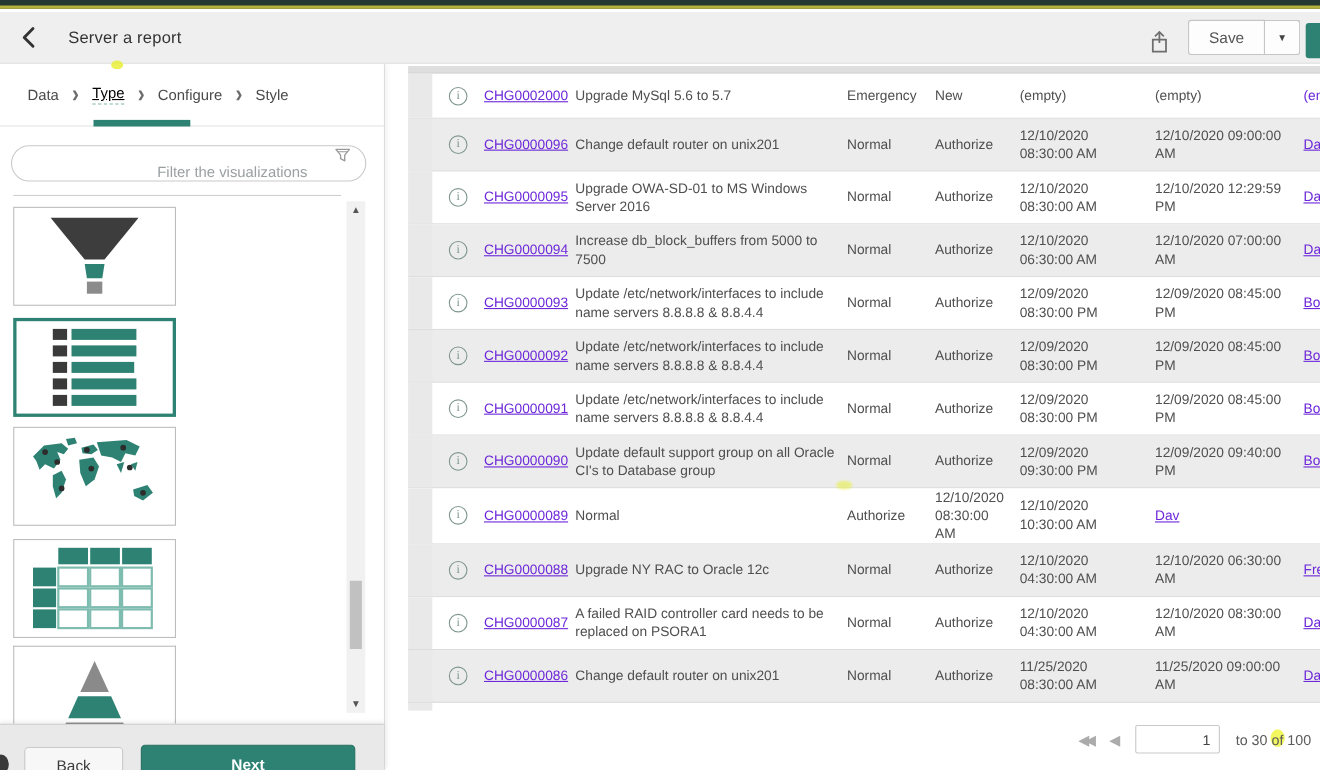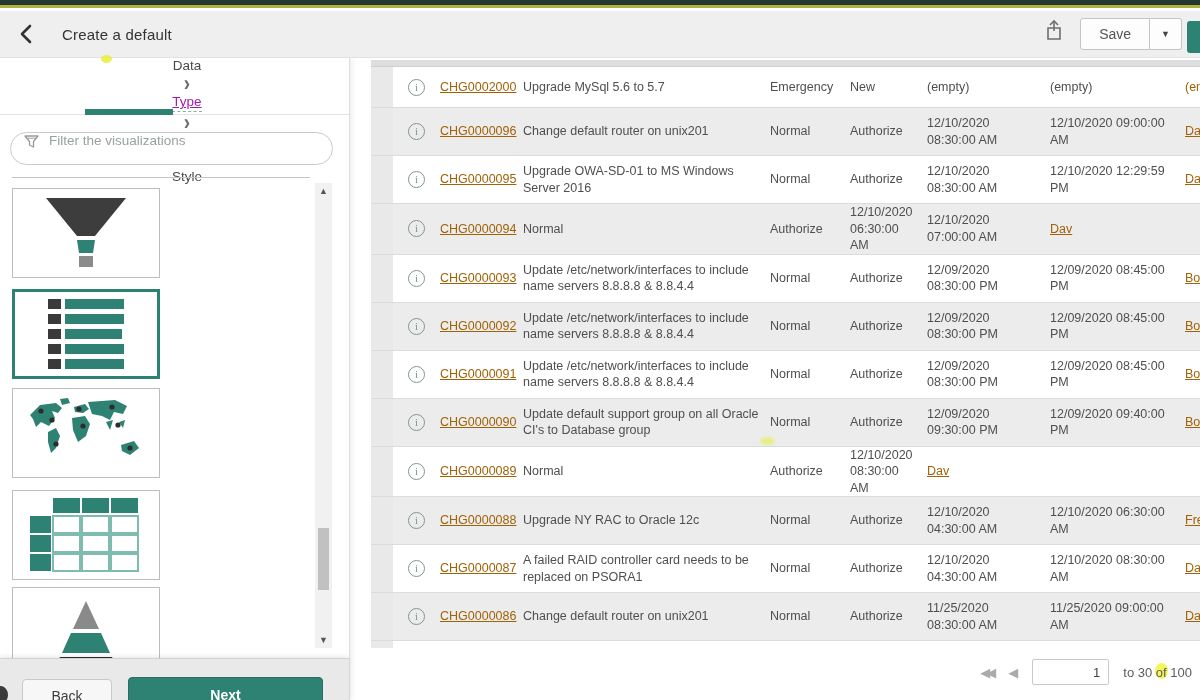--- a/index.html
+++ b/index.html
@@ -8,50 +8,50 @@
 
   
   .top-strip { height:8px; background:#243832; border-bottom:3px solid #b2b13e; }
 
   
   .header { position:absolute; top:11px; left:0; right:0; height:47px;
     background:#efefef; display:flex; align-items:center; padding:0 18px;
     border-bottom:1px solid #e2e2e2; z-index:5; }
   .back-btn { width:22px; height:22px; display:flex; align-items:center; cursor:pointer; }
   .page-title { font-size:15px; color:#333; margin-left:22px; letter-spacing:.2px; }
-  .header-right { margin-left:auto; display:flex; align-items:flex-start; gap:16px; }
+  .header-right { margin-left:auto; display:flex; align-items:flex-end; gap:16px; }
   .share-btn { width:20px; height:24px; display:flex; align-items:center; justify-content:center; }
   .save-split { display:flex; }
   .save-main { background:#fdfdfd; border:1px solid #c5c5c5; border-radius:3px 0 0 3px;
     font-size:14px; color:#555; padding:7px 18px; cursor:pointer; }
   .save-caret { background:#fdfdfd; border:1px solid #c5c5c5; border-left:none;
     border-radius:0 3px 3px 0; font-size:9px; color:#444; padding:7px 11px;
     display:flex; align-items:center; cursor:pointer; }
   .teal-sliver { position:absolute; right:0; top:10px; width:13px; height:32px;
     background:#2e8273; border-radius:3px 0 0 3px; }
   .yellow-dot-title { position:absolute; left:101px; top:44px; width:11px; height:8px;
     border-radius:50%; background:#e8ef3a; opacity:.85; }
 
   
   .left-panel { position:absolute; top:58px; left:0; width:350px; bottom:0;
     background:#fff; border-right:1px solid #ddd; box-shadow:2px 0 5px rgba(0,0,0,.07);
     z-index:4; }
   .breadcrumb { position:relative; height:57px; display:flex; align-items:center;
-    padding:0 0 0 25px; gap:1px; font-size:13.5px; color:#4a4a4a;
-    border-bottom:1px solid #e3e3e3;flex-direction:column; }
+    padding:0 0 0 25px; gap:12px; font-size:13.5px; color:#4a4a4a;
+    border-bottom:1px solid #e3e3e3; }
   .crumb { cursor:pointer; }
-  .crumb.active { color:#a21caf; border-bottom:1px dashed #7fb5aa; padding-bottom:2px;text-decoration:underline; }
+  .crumb.active { color:#000000; border-bottom:1px dashed #7fb5aa; padding-bottom:2px;text-decoration:underline; }
   .crumb-chev { color:#6d6d6d; font-size:19px; line-height:1; font-weight:bold;
     transform:scaleY(1.2); }
   .active-bar { position:absolute; left:85px; bottom:-1px; width:88px; height:6px;
     background:#2e8273; }
 
   .filter-box { position:absolute; top:74px; left:10px; width:323px; height:33px;
-    border:1px solid #c9c9c9; border-radius:17px; display:flex; align-items:flex-start;
-    padding:0 12px; background:#fff; }
+    border:1px solid #c9c9c9; border-radius:17px; display:flex; align-items:flex-end;
+    padding:0 12px; background:#fff;flex-direction:column; }
   .filter-box input { border:none; outline:none; flex:1; font-size:13.5px;
     margin-left:9px; color:#444; font-family:"Liberation Sans",sans-serif; background:transparent; }
   .filter-box input::placeholder { color:#9aa0a2; }
 
   .viz-area { position:absolute; top:119px; left:0; right:0; bottom:42px; overflow:hidden; }
   .viz-topline { position:absolute; top:0; left:12px; width:298px; height:1px; background:#c4c4c4; }
   .thumb { position:absolute; left:12px; width:148px; height:90px; background:#fff;
     border:1px solid #bdbdbd; display:flex; align-items:center; justify-content:center;
     cursor:pointer; }
   .thumb.selected { border:3px solid #2e8273; }
@@ -90,21 +90,21 @@
     align-items:center; font-size:12.5px; color:#4f4f4f; }
   .row.first { min-height:41px; }
   .row.alt { background:#ececec; }
   .cell { padding-right:10px; line-height:1.32; }
   .c0 { background:#e9e9e9; align-self:stretch; padding:0; }
   .c1 { display:flex; justify-content:center; padding:0; }
   .info-icon { width:17px; height:17px; border:1.4px solid #7f968f; border-radius:50%;
     color:#7f968f; font-size:11px; display:flex; align-items:center; justify-content:center;
     cursor:pointer; font-family:"Liberation Serif",serif; }
   .info-icon::before { content:"i"; }
-  .lnk { color:#a16207; text-decoration:underline; cursor:pointer; }
+  .lnk { color:#6d28d9; text-decoration:underline; cursor:pointer; }
   .lnk.plain { text-decoration:none; cursor:default; }
   .yellow-dot-row { position:absolute; left:409px; top:379px; width:15px; height:8px;
     border-radius:50%; background:#e8ef3a; opacity:.55; filter:blur(1px); }
 
   
   .pagination { position:absolute; right:8px; top:599px; height:30px; display:flex;
     align-items:center; gap:14px; font-size:13px; color:#5c5c5c; }
   .pg-arrow { color:#ababab; font-size:13px; cursor:pointer; user-select:none; }
   .pg-first { letter-spacing:-4px; margin-right:2px; }
   .pg-input { width:77px; height:26px; border:1px solid #c9c9c9; border-radius:2px;
@@ -120,21 +120,21 @@
 <body>
 
 <div class="top-strip"></div>
 
 <div class="header">
   <div class="back-btn">
     <svg width="16" height="20" viewBox="0 0 16 20">
         <polyline points="12,2 4,10 12,18" fill="none" stroke="#333" stroke-width="2.6" stroke-linecap="round" stroke-linejoin="round"></polyline>
       </svg>
   </div>
-  <span class="page-title">Create a default</span>
+  <span class="page-title">Server a report</span>
   <div class="header-right">
     <div class="share-btn">
       <svg width="18" height="22" viewBox="0 0 18 22">
         <path d="M3 9 H15 V20 H3 Z" fill="none" stroke="#6e6e6e" stroke-width="1.6"></path>
         <line x1="9" y1="2" x2="9" y2="12" stroke="#6e6e6e" stroke-width="1.6"></line>
         <polyline points="5,6 9,2 13,6" fill="none" stroke="#6e6e6e" stroke-width="1.6"></polyline>
       </svg>
     </div>
     <div class="save-split">
       <button class="save-main">Save</button>
@@ -314,20 +314,21 @@
     <div class="cell c7 end">12/10/2020 12:29:59 PM</div>
     <div class="cell c8"><span class="lnk name">Dav</span></div>
   </div>
 
   <div class="row alt">
     <div class="cell c0"></div>
     <div class="cell c1">
             <span class="info-icon"></span>
           </div>
     <div class="cell c2"><span class="lnk num">CHG0000094</span></div>
+    <div class="cell c3 desc">Increase db_block_buffers from 5000 to 7500</div>
     <div class="cell c4 prio">Normal</div>
     <div class="cell c5 state">Authorize</div>
     <div class="cell c6 start">12/10/2020 06:30:00 AM</div>
     <div class="cell c7 end">12/10/2020 07:00:00 AM</div>
     <div class="cell c8"><span class="lnk name">Dav</span></div>
   </div>
 
   <div class="row">
     <div class="cell c0"></div>
     <div class="cell c1">
@@ -386,20 +387,21 @@
 
   <div class="row">
     <div class="cell c0"></div>
     <div class="cell c1">
             <span class="info-icon"></span>
           </div>
     <div class="cell c2"><span class="lnk num">CHG0000089</span></div>
     <div class="cell c4 prio">Normal</div>
     <div class="cell c5 state">Authorize</div>
     <div class="cell c6 start">12/10/2020 08:30:00 AM</div>
+    <div class="cell c7 end">12/10/2020 10:30:00 AM</div>
     <div class="cell c8"><span class="lnk name">Dav</span></div>
   </div>
 
   <div class="row alt">
     <div class="cell c0"></div>
     <div class="cell c1">
             <span class="info-icon"></span>
           </div>
     <div class="cell c2"><span class="lnk num">CHG0000088</span></div>
     <div class="cell c3 desc">Upgrade NY RAC to Oracle 12c</div>

